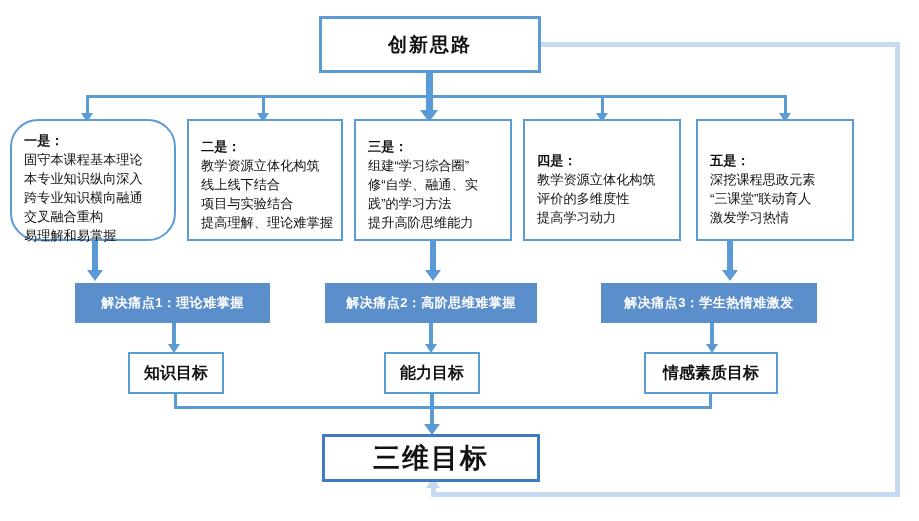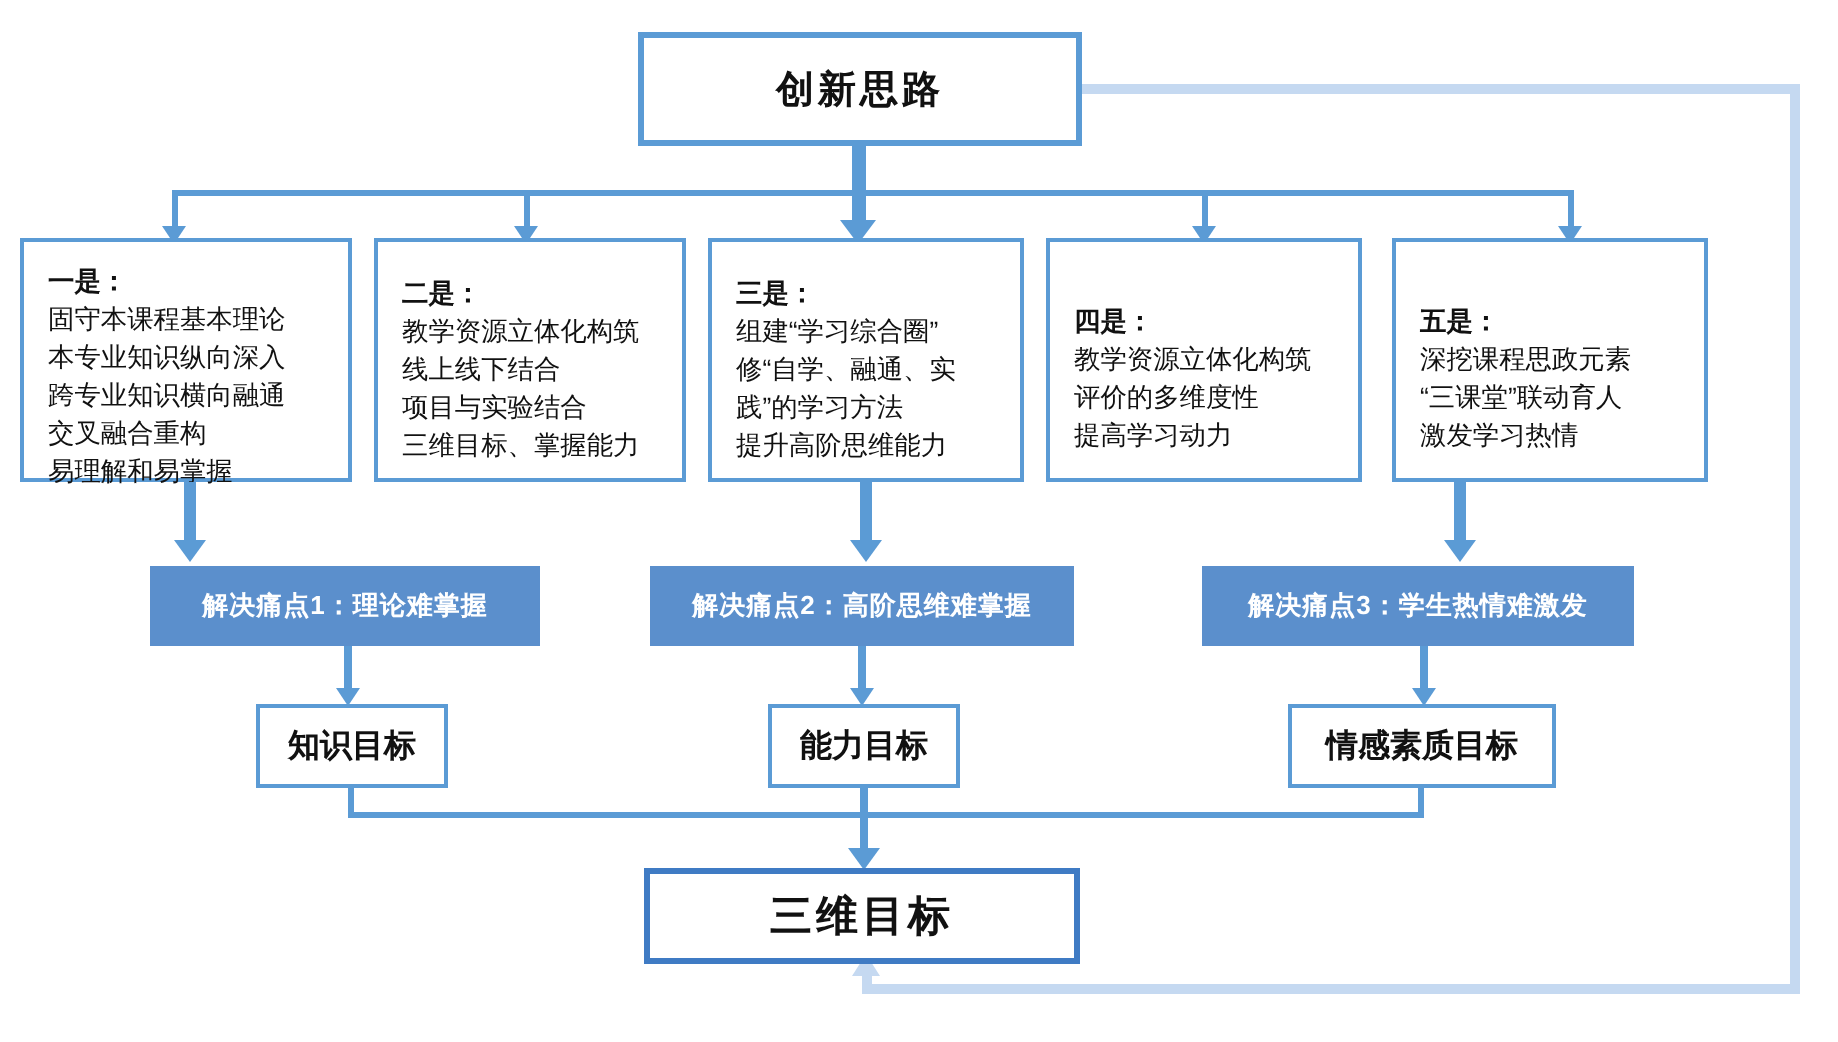--- a/index.html
+++ b/index.html
@@ -41,21 +41,21 @@
     color:#ffffff;font-weight:bold;font-size:13px;
     letter-spacing:.5px;
   }
   .goal-box{
     display:flex;align-items:center;justify-content:center;
     font-size:16px;font-weight:bold;
   }
   .final-box{
     display:flex;align-items:center;justify-content:center;
     border:3px solid #3F7BC4;
-    font-size:21px;font-weight:bold;letter-spacing:2px;
+    font-size:27px;font-weight:bold;letter-spacing:2px;
   }
 
   
   .ln-v,.ln-h{position:absolute;background:#5B9BD5;}
   .arrow-dn{
     position:absolute;width:0;height:0;
     border-left:6px solid transparent;
     border-right:6px solid transparent;
     border-top:9px solid #5B9BD5;
   }
@@ -100,35 +100,35 @@
   <div class="ln-v" style="left:426px;top:95px;width:7px;height:18px;"></div>
   <div class="ln-v" style="left:601px;top:95px;width:3px;height:22px;"></div>
   <div class="ln-v" style="left:784px;top:95px;width:3px;height:22px;"></div>
 
   <div class="arrow-dn" style="left:81px;top:113px;"></div>
   <div class="arrow-dn" style="left:257px;top:113px;"></div>
   <div class="arrow-dn big" style="left:420px;top:110px;"></div>
   <div class="arrow-dn" style="left:596px;top:113px;"></div>
   <div class="arrow-dn" style="left:779px;top:113px;"></div>
 
-  <div class="box idea-box" style="left:10px;top:119px;width:166px;height:122px;">
+  <div class="box idea-box" style="left:10px;top:119px;width:166px;height:122px;border-radius:28px;">
     <span class="hdr">一是：</span>
     <span class="ln">固守本课程基本理论</span>
     <span class="ln">本专业知识纵向深入</span>
     <span class="ln">跨专业知识横向融通</span>
     <span class="ln">交叉融合重构</span>
     <span class="ln">易理解和易掌握</span>
   </div>
 
   <div class="box idea-box mid2" style="left:187px;top:119px;width:156px;height:122px;">
     <span class="hdr">二是：</span>
     <span class="ln">教学资源立体化构筑</span>
     <span class="ln">线上线下结合</span>
     <span class="ln">项目与实验结合</span>
-    <span class="ln">三维目标、掌握能力</span>
+    <span class="ln">提高理解、理论难掌握</span>
   </div>
 
   <div class="box idea-box mid2" style="left:354px;top:119px;width:158px;height:122px;">
     <span class="hdr">三是：</span>
     <span class="ln">组建“学习综合圈”</span>
     <span class="ln">修“自学、融通、实</span>
     <span class="ln">践”的学习方法</span>
     <span class="ln">提升高阶思维能力</span>
   </div>
 

